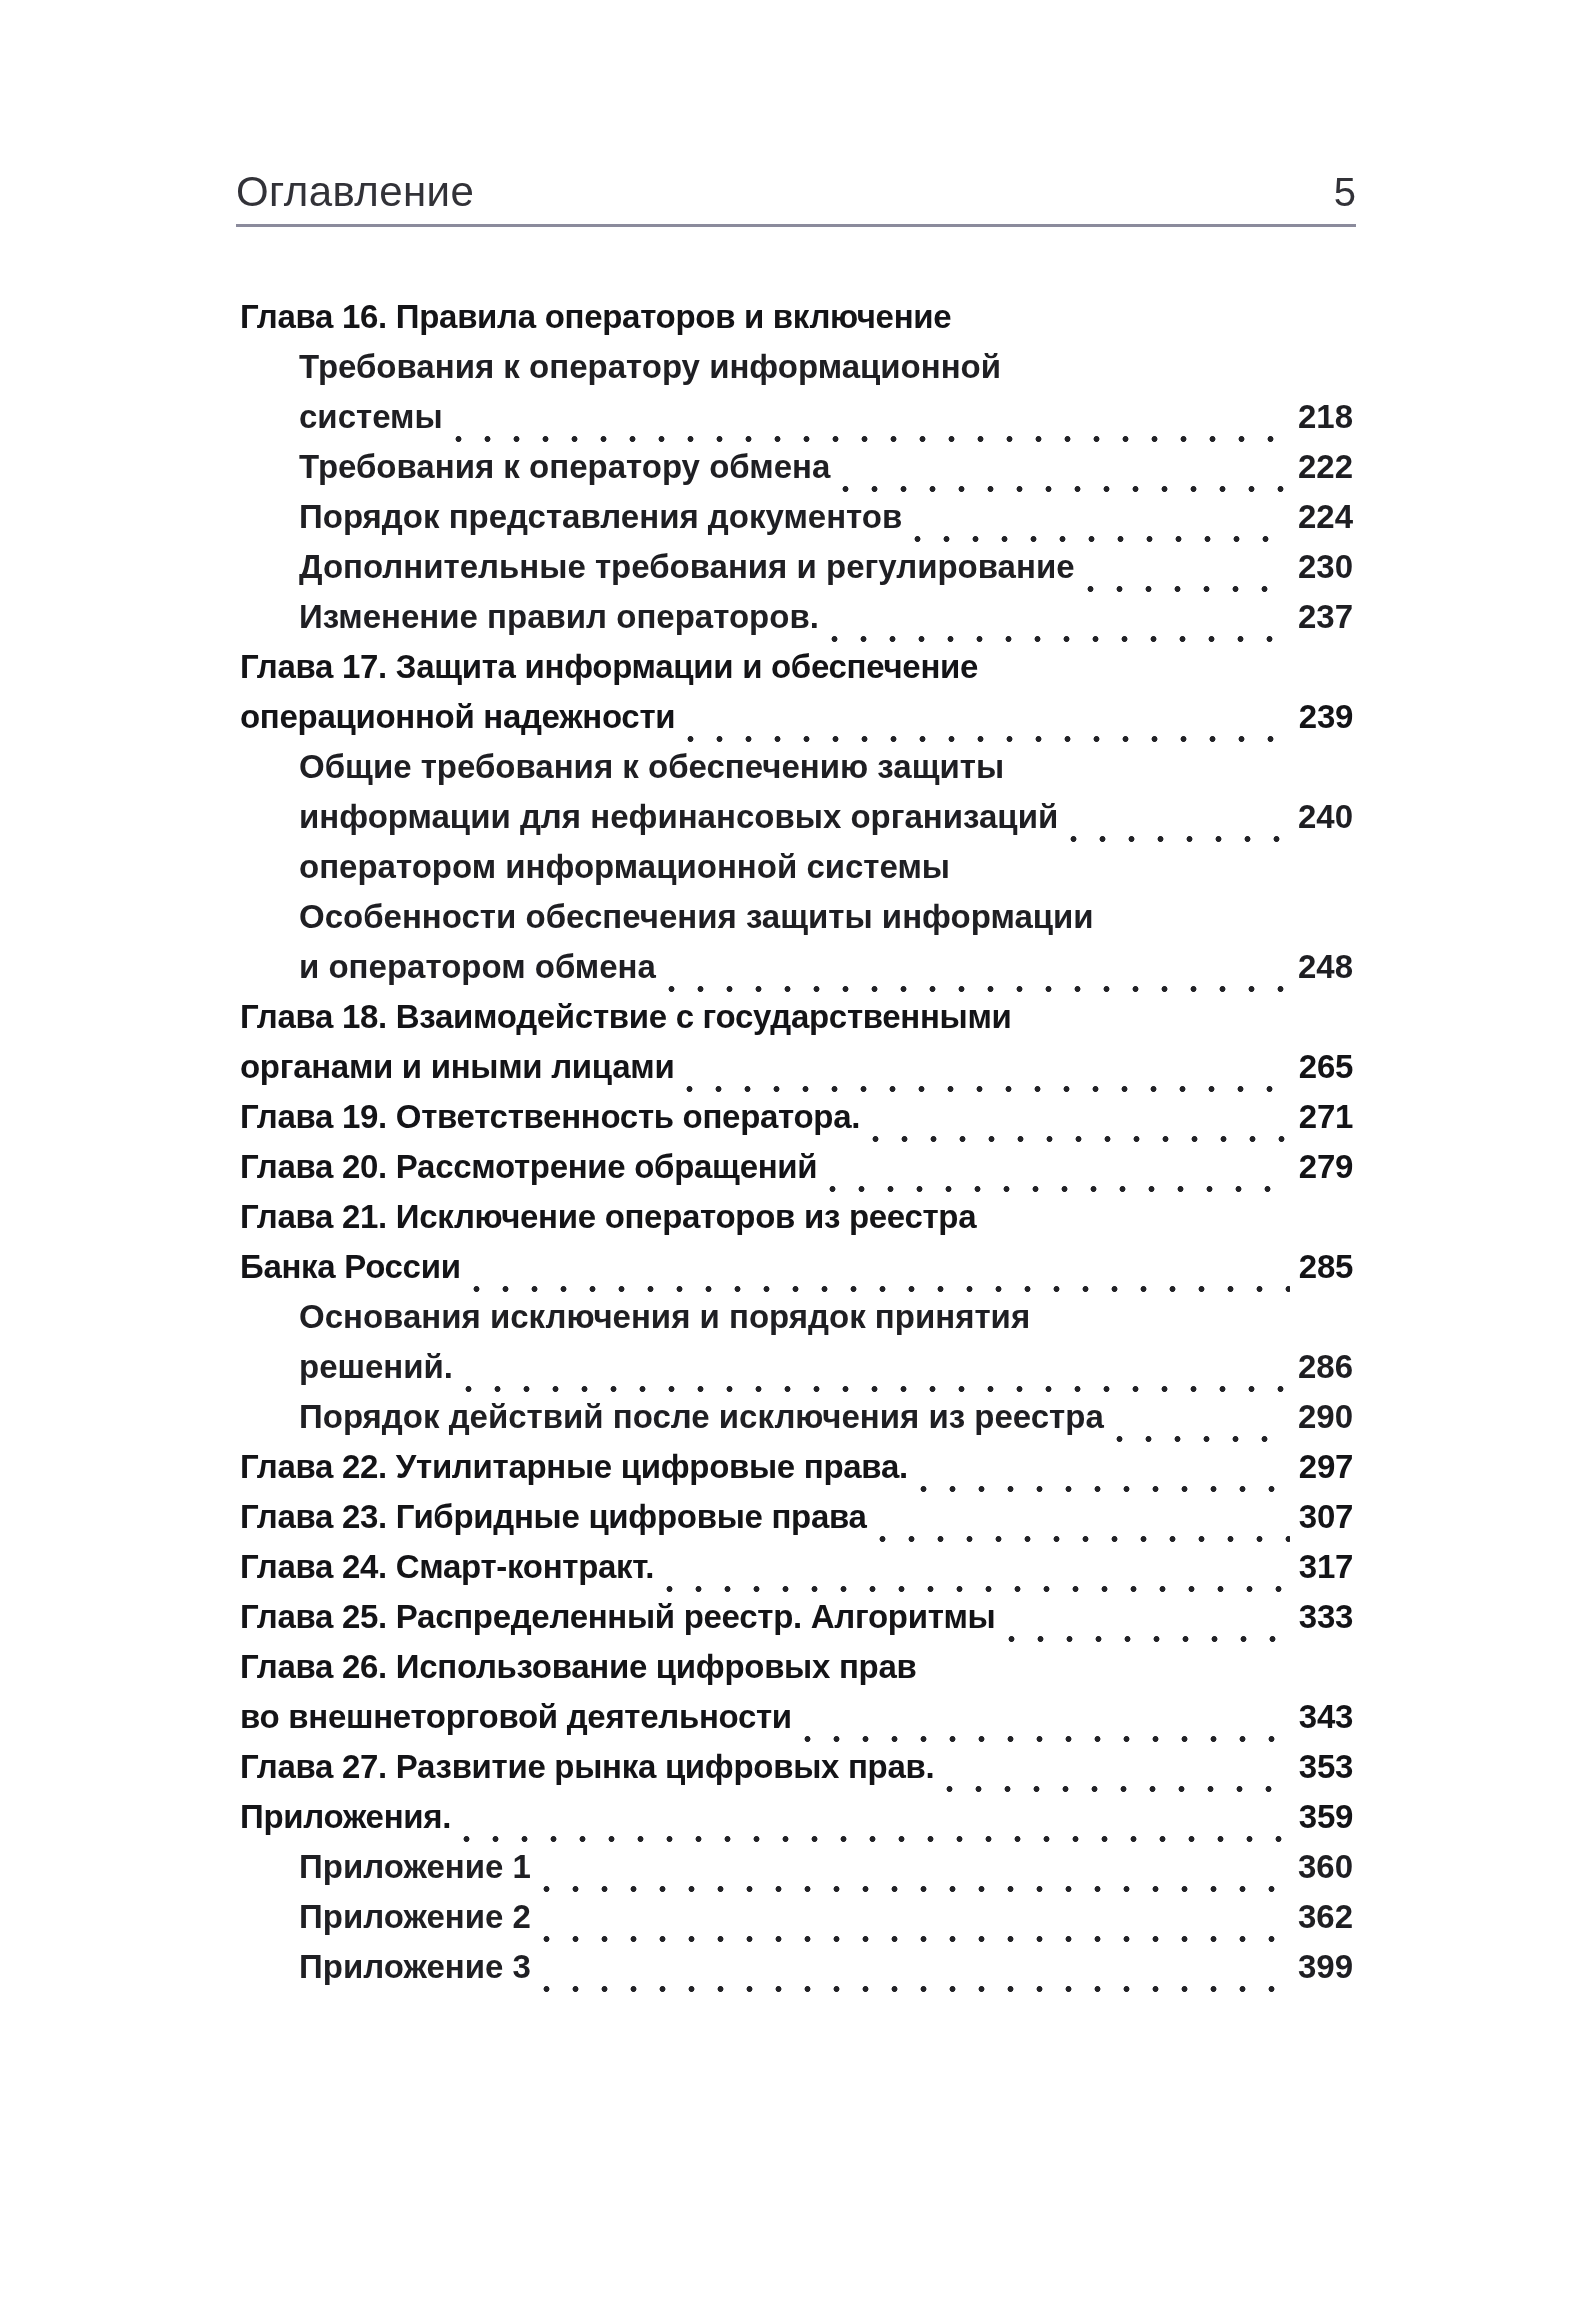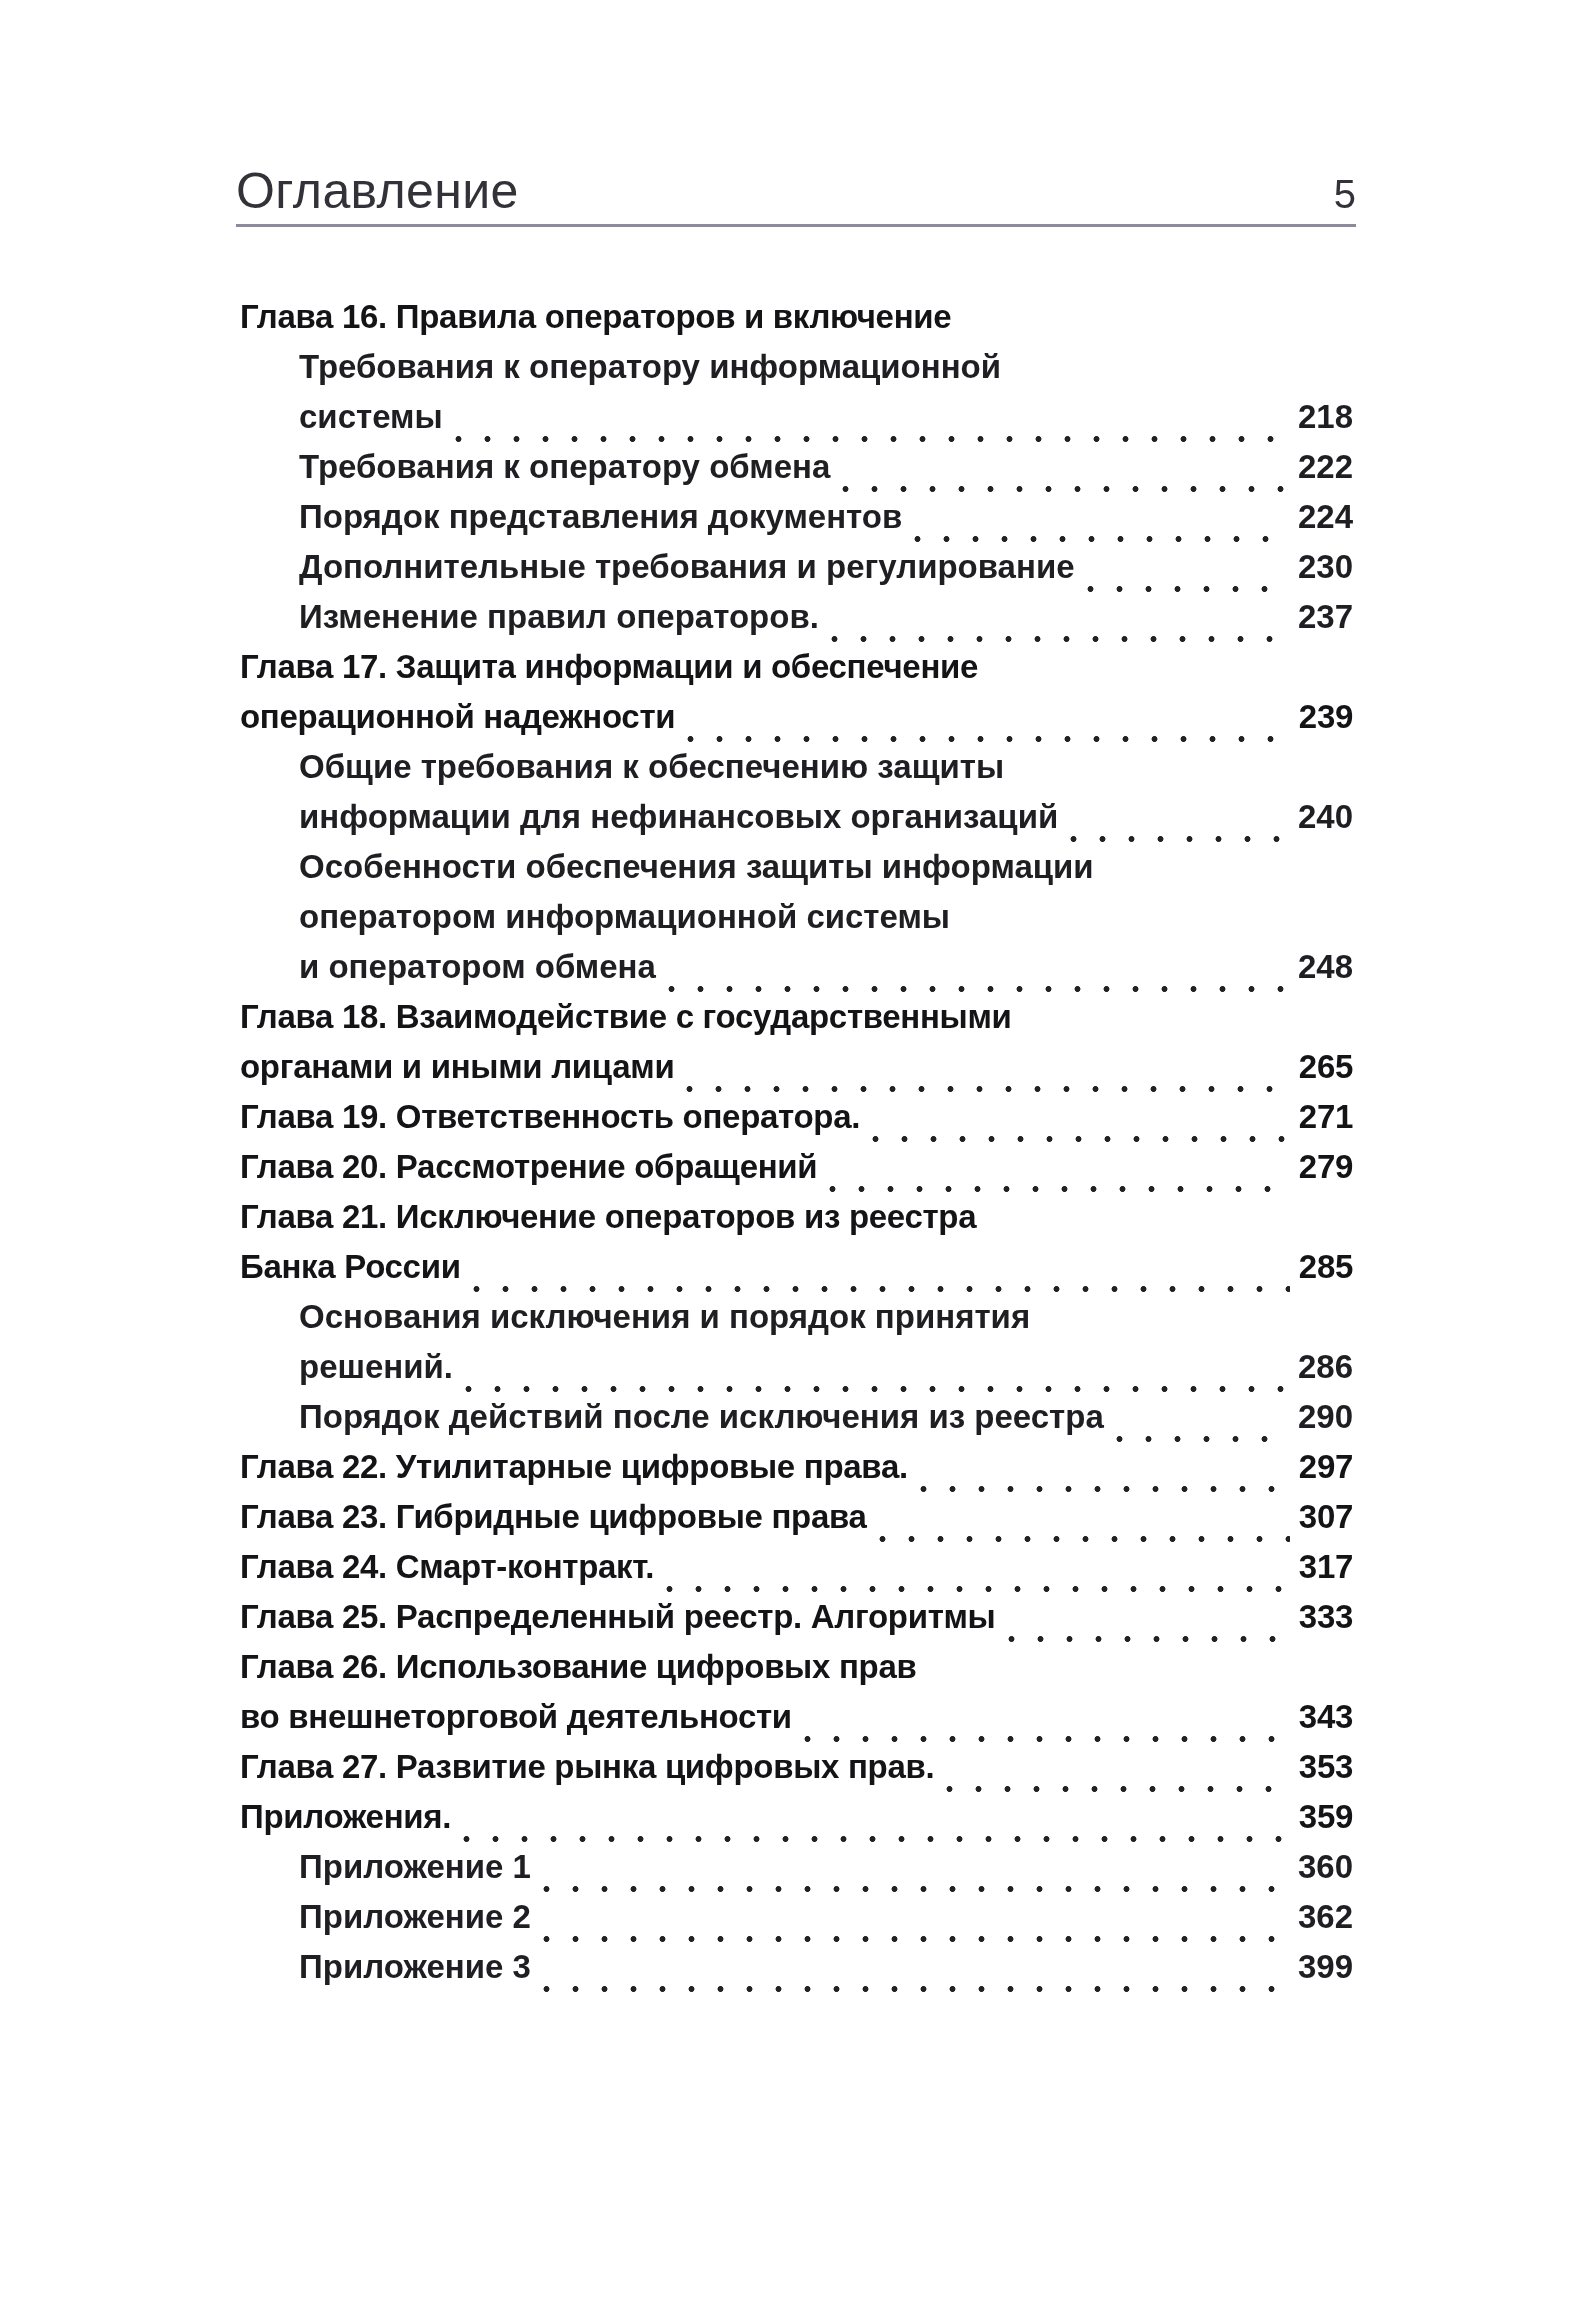--- a/index.html
+++ b/index.html
@@ -20,21 +20,21 @@
   .page{
     position:absolute;inset:0;background:#ffffff;overflow:hidden;
   }
   
   .running-head{
     position:absolute;
     left:236px;width:1120px;top:167px;
     display:flex;justify-content:space-between;align-items:baseline;
   }
   .running-head .title{
-    font-size:50px;font-weight:400;letter-spacing:0.4px;
+    font-size:42px;font-weight:400;letter-spacing:0.4px;
     color:var(--header-color);line-height:49px;
   }
   .running-head .folio{
     font-size:40px;font-weight:400;
     color:var(--header-color);line-height:49px;
   }
   .head-rule{
     position:absolute;
     left:236px;width:1120px;top:224px;height:2.6px;
     background:var(--rule-color);
@@ -126,28 +126,28 @@
       <li class="toc-line sub indent">
       <span class="entry-text">Общие требования к обеспечению защиты</span>
 
     </li>
       <li class="toc-line sub indent">
       <span class="entry-text">информации для нефинансовых организаций</span>
       <span class="leader"></span>
       <span class="entry-page">240</span>
     </li>
       <li class="toc-line sub indent">
+      <span class="entry-text">оператором информационной системы</span>
+
+    </li>
+      <li class="toc-line sub indent">
       <span class="entry-text">Особенности обеспечения защиты информации</span>
 
     </li>
       <li class="toc-line sub indent">
-      <span class="entry-text">оператором информационной системы</span>
-
-    </li>
-      <li class="toc-line sub indent">
       <span class="entry-text">и оператором обмена</span>
       <span class="leader"></span>
       <span class="entry-page">248</span>
     </li>
       <li class="toc-line chapter">
       <span class="entry-text">Глава 18. Взаимодействие с государственными</span>
 
     </li>
       <li class="toc-line chapter">
       <span class="entry-text">органами и иными лицами</span>

